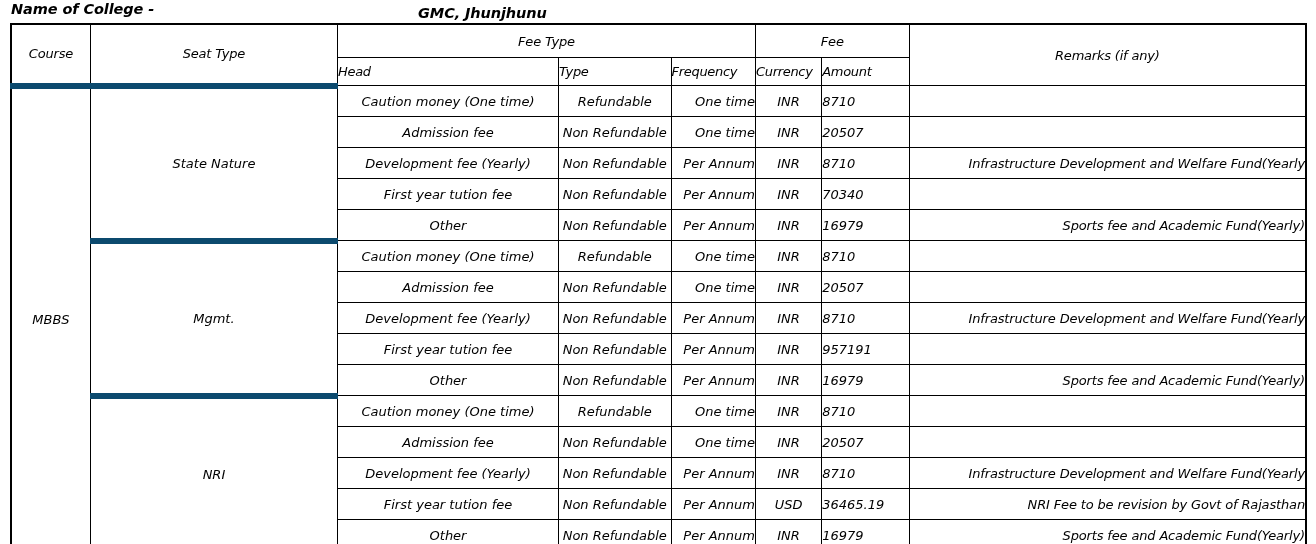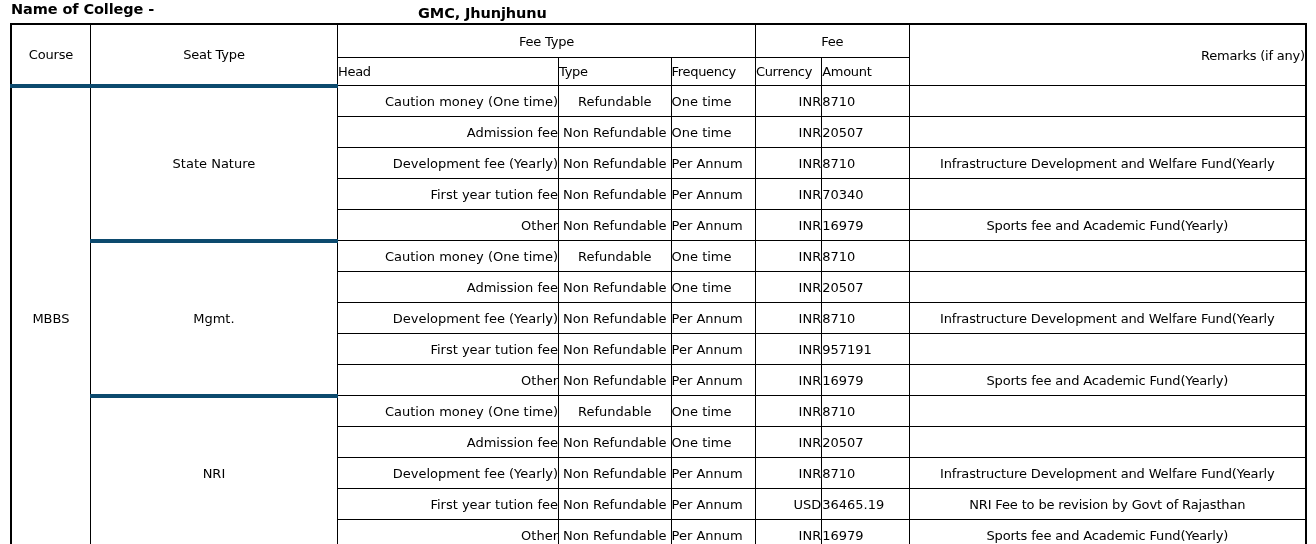--- a/index.html
+++ b/index.html
@@ -2,21 +2,21 @@
 <html><head>
 <meta charset="utf-8">
 <style>
   html,body{margin:0;padding:0;background:#ffffff;}
   body{
     width:1316px;height:544px;overflow:hidden;
     font-family:"DejaVu Sans", sans-serif;
     color:#000;
     -webkit-font-smoothing:antialiased;
   }
-  .page{position:relative;width:1316px;height:544px;}
+  .page{position:relative;width:1316px;height:544px;font-style:italic;}
 
   
   .titlebar{
     position:absolute;left:0;top:0;width:1316px;height:21px;
     display:flex;align-items:flex-start;
   }
   .title-left{
     position:absolute;left:11px;top:1px;
     font-size:14.5px;font-weight:bold;letter-spacing:-0.1px;
     white-space:nowrap;
@@ -70,52 +70,52 @@
 
   td.course-cell{
     text-align:center;vertical-align:top;
     padding-top:7px;font-size:13.5px;
   }
   td.seat-cell{
     text-align:center;vertical-align:top;
     padding-top:7px;font-size:13.5px;
   }
   td.head-cell{
-    text-align:right;padding-left:6px;font-size:13px;
+    text-align:center;padding-left:6px;font-size:13px;
   }
   td.type-cell{
     text-align:center;font-size:13px;margin-top:31px;
   }
   td.freq-cell{
-    text-align:left;font-size:13px;
+    text-align:right;font-size:13px;
   }
   td.curr-cell{
-    text-align:right;font-size:13px;
+    text-align:center;font-size:13px;
   }
   td.amt-cell{
     text-align:left;font-size:14px;
   }
   td.rem-cell{
-    text-align:center;padding-left:5px;
+    text-align:right;padding-left:5px;
     font-size:11.5px;
     vertical-align:top;
     padding-top:3px;
     letter-spacing:-0.15px;
   }
   tr.datarow td{height:30px;}
-  tr.group-start td{border-top:4px solid #0c4a6e;}
+  tr.group-start td{border-top:6px solid #0c4a6e;}
   tr.first-in-group td.head-cell,
   tr.first-in-group td.type-cell,
   tr.first-in-group td.freq-cell,
   tr.first-in-group td.curr-cell,
   tr.first-in-group td.amt-cell,
   tr.first-in-group td.rem-cell{border-top:1px solid #000;}
 
   .thick-left{border-left:2px solid #000 !important;margin-left:42px;}
-  .thick-right{border-right:2px solid #000 !important;text-align:right;}
+  .thick-right{border-right:2px solid #000 !important;}
   .thick-top{border-top:2px solid #000 !important;}
   .thick-bottom{border-bottom:2px solid #000 !important;}
 </style>
 </head>
 <body>
 
 <div class="page">
 
   <div class="titlebar">
     <span class="title-left">Name of College -</span>

